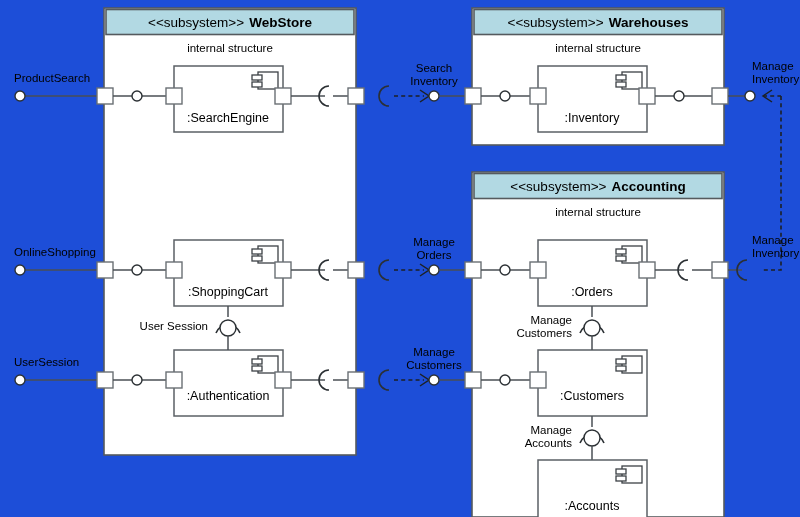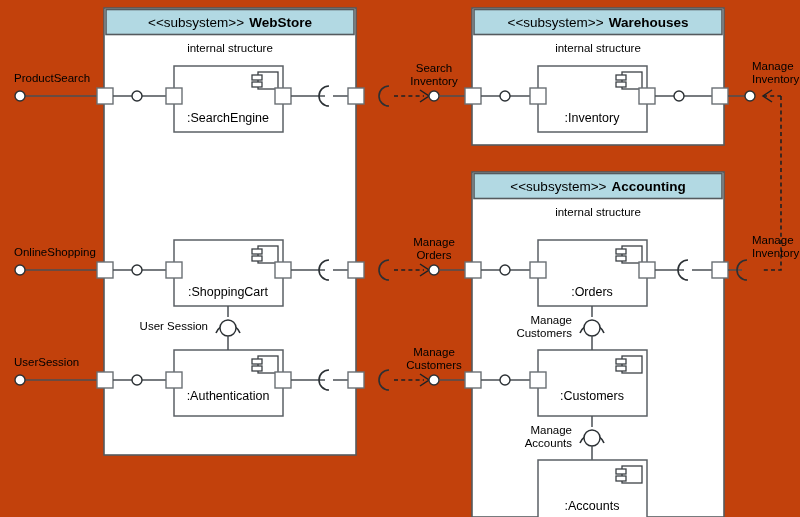--- a/index.html
+++ b/index.html
@@ -7,21 +7,21 @@
     padding: 0;
     background: #ffffff;
   }
   body {
     font-family: "Liberation Sans", sans-serif;
   }
   #canvas {
     position: relative;
     width: 800px;
     height: 517px;
-    background: #c2410c;
+    background: #1d4ed8;
     overflow: hidden;
   }
   svg#diagram {
     position: absolute;
     top: 0;
     left: 0;
     width: 800px;
     height: 517px;
   }
   .subsys-rect {

